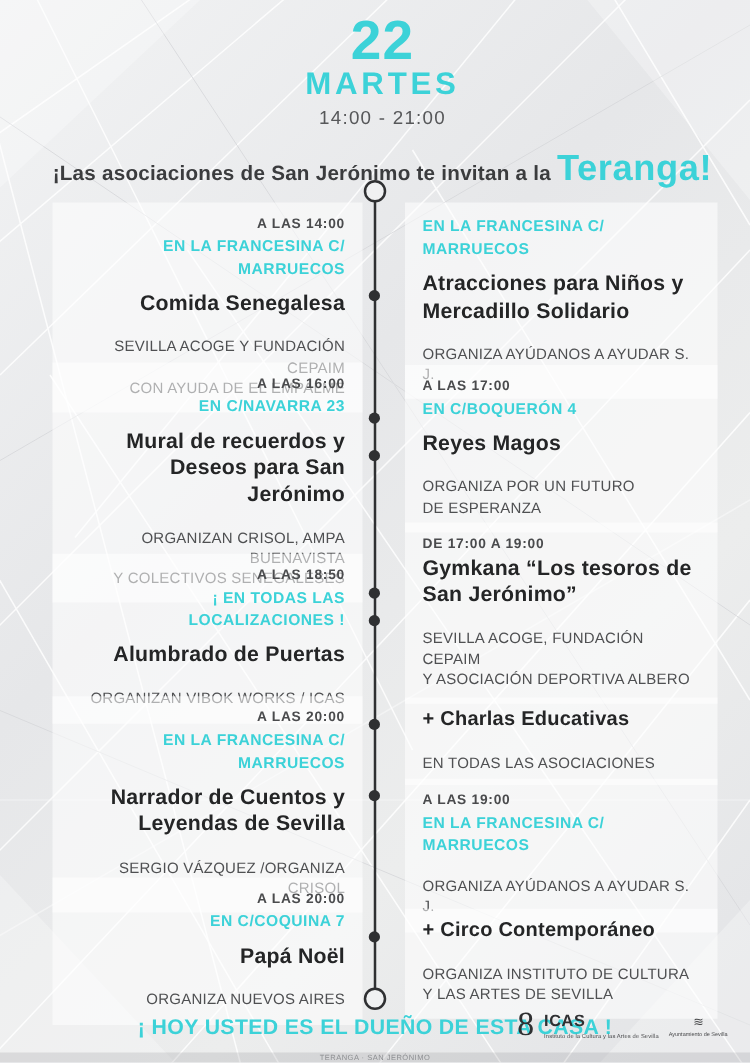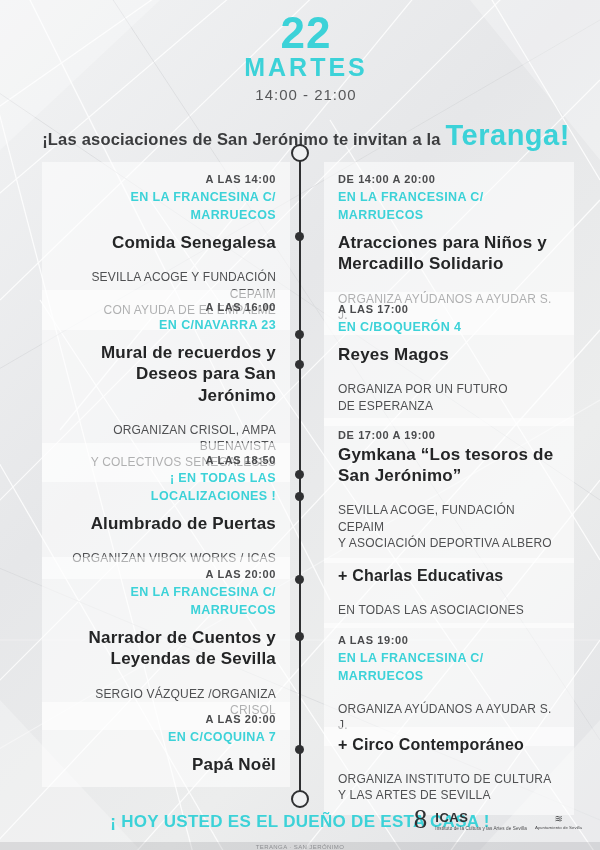--- a/index.html
+++ b/index.html
@@ -203,24 +203,24 @@
       <div class="time">A LAS 20:00</div>
       <div class="place">EN LA FRANCESINA C/ MARRUECOS</div>
       <div class="title">Narrador de Cuentos y Leyendas de Sevilla</div>
       <div class="org" style="white-space:pre-line">SERGIO VÁZQUEZ /ORGANIZA CRISOL</div>
     </div>
 
     <div class="card left" style="top:702px">
       <div class="time">A LAS 20:00</div>
       <div class="place">EN C/COQUINA 7</div>
       <div class="title">Papá Noël</div>
+      <div class="org" style="white-space:pre-line">ORGANIZA NUEVOS AIRES</div>
     </div>
 
     <div class="card right" style="top:162px">
-      <div class="time">DE 14:00 A 20:00</div>
       <div class="place">EN LA FRANCESINA C/ MARRUECOS</div>
       <div class="title">Atracciones para Niños y Mercadillo Solidario</div>
       <div class="org" style="white-space:pre-line">ORGANIZA AYÚDANOS A AYUDAR S. J.</div>
     </div>
 
     <div class="card right" style="top:292px">
       <div class="time">A LAS 17:00</div>
       <div class="place">EN C/BOQUERÓN 4</div>
       <div class="title">Reyes Magos</div>
       <div class="org" style="white-space:pre-line">ORGANIZA POR UN FUTURO

